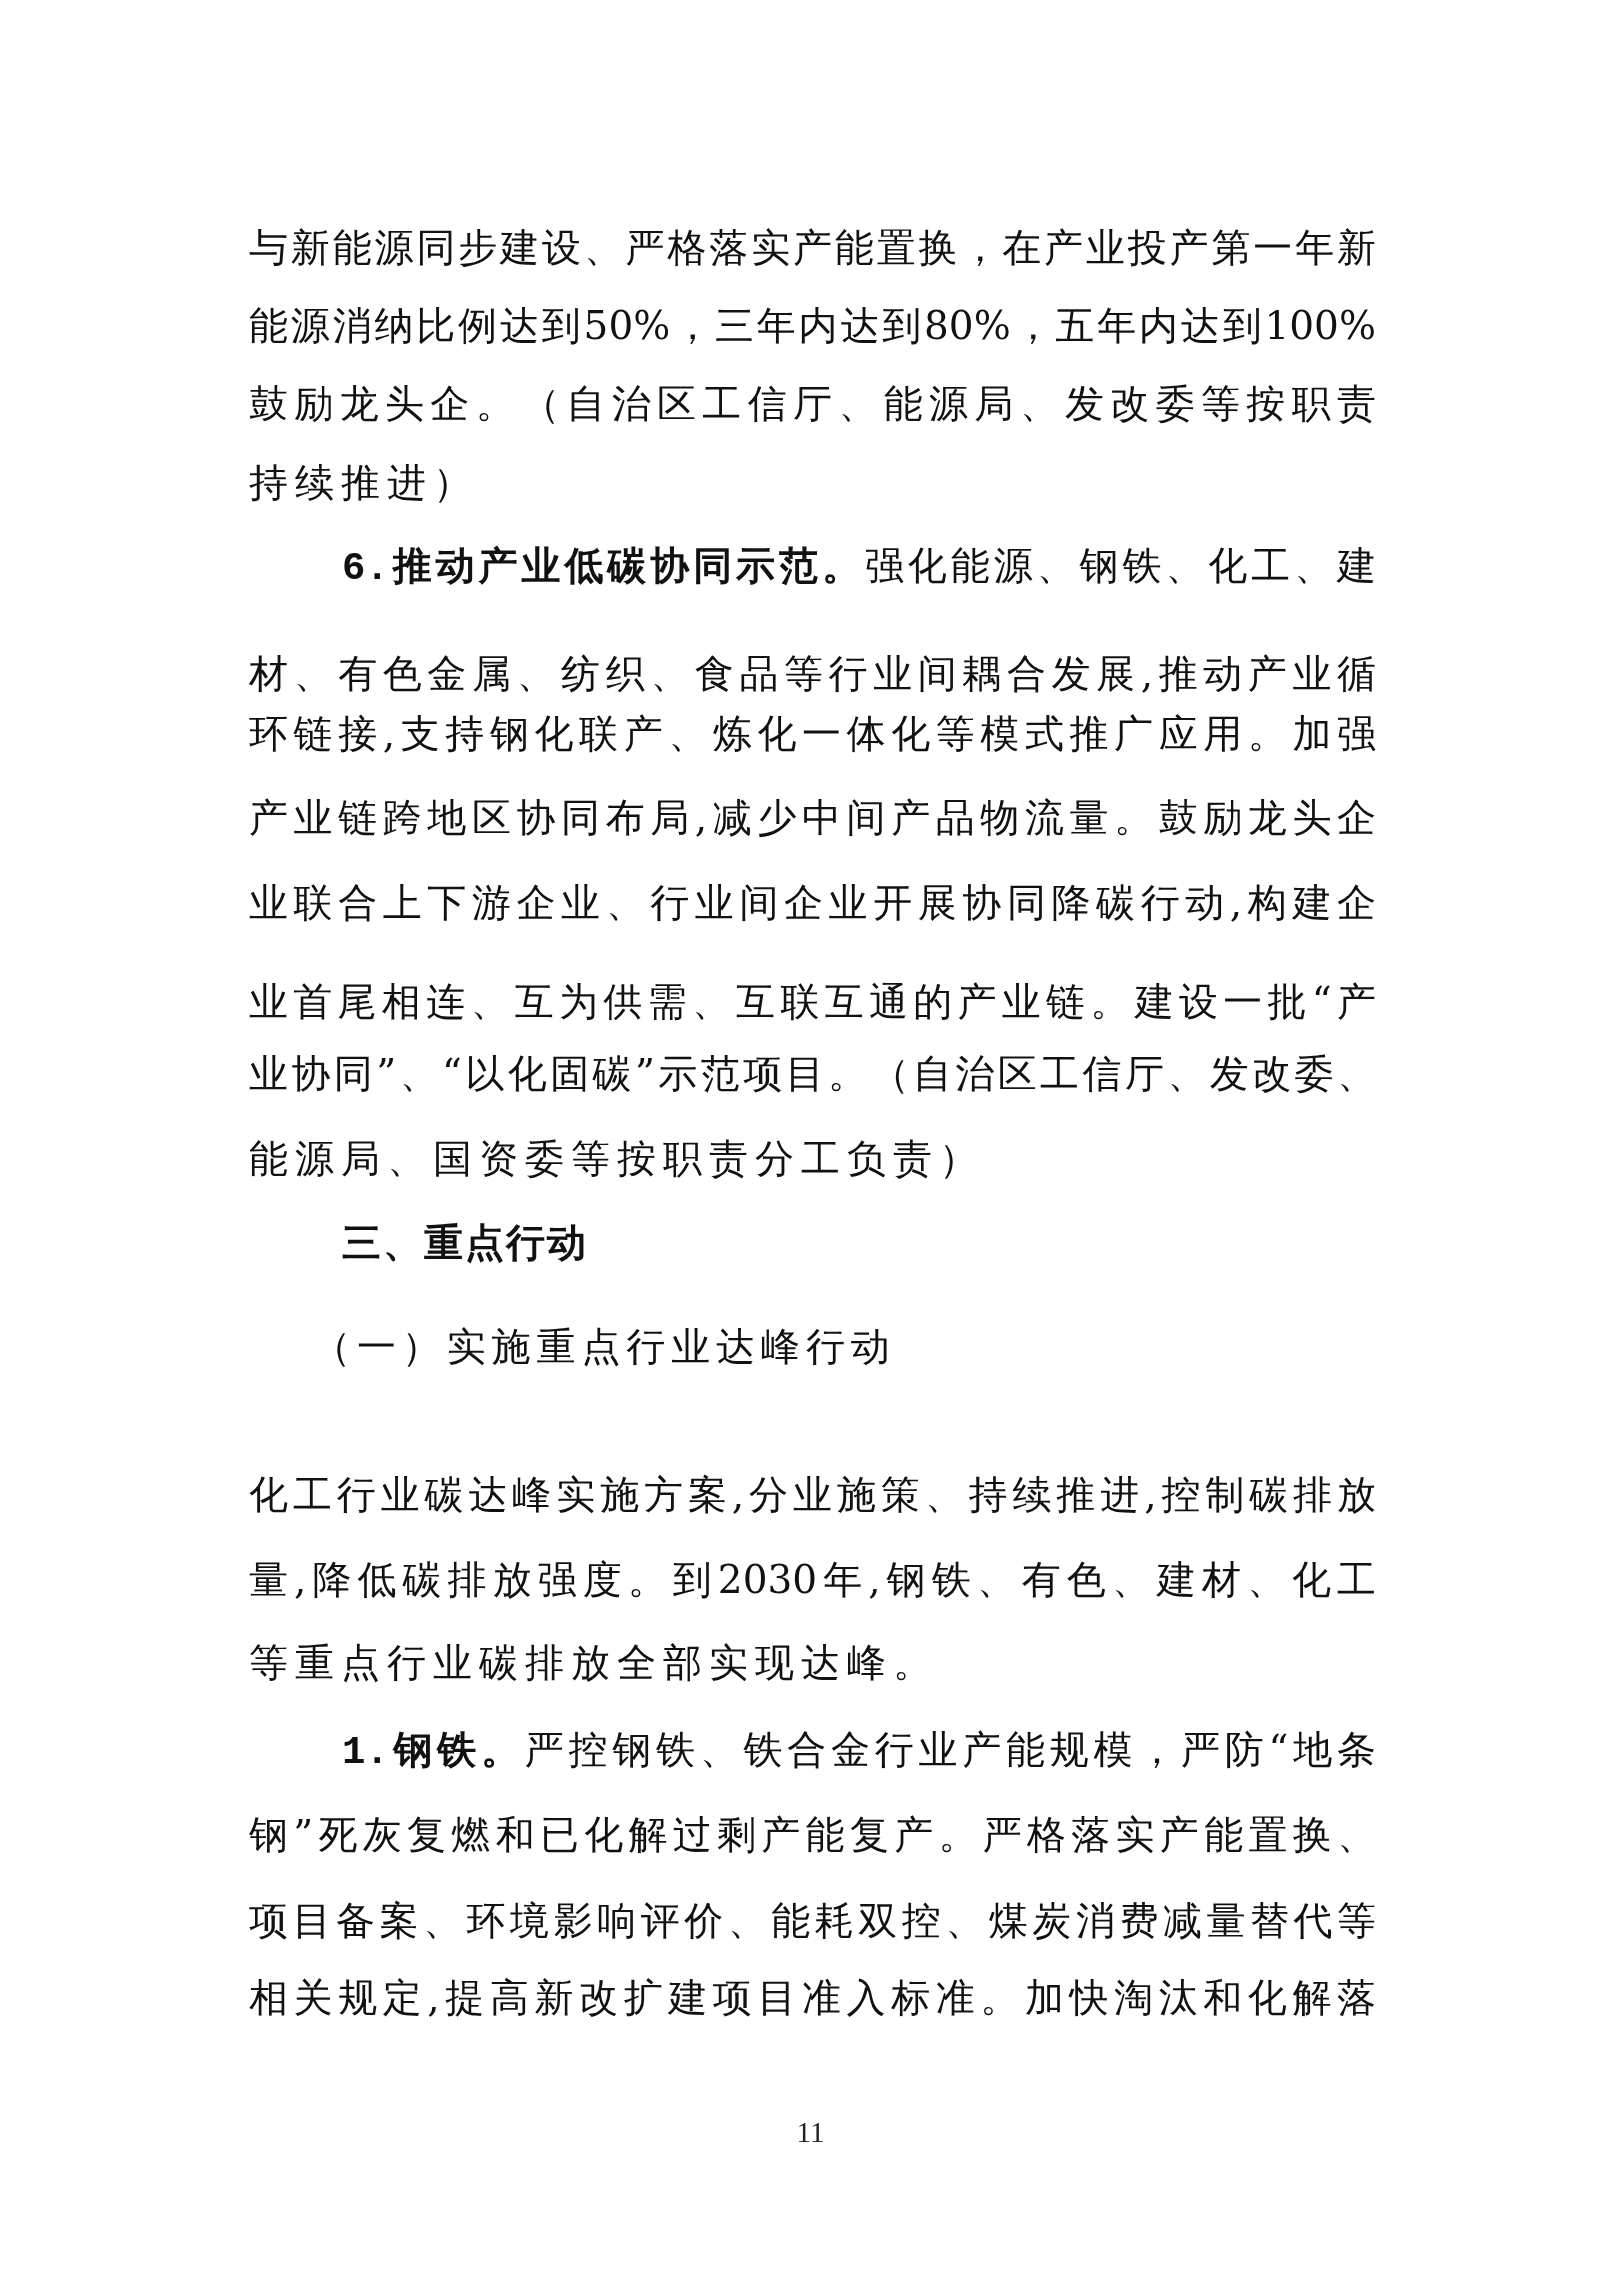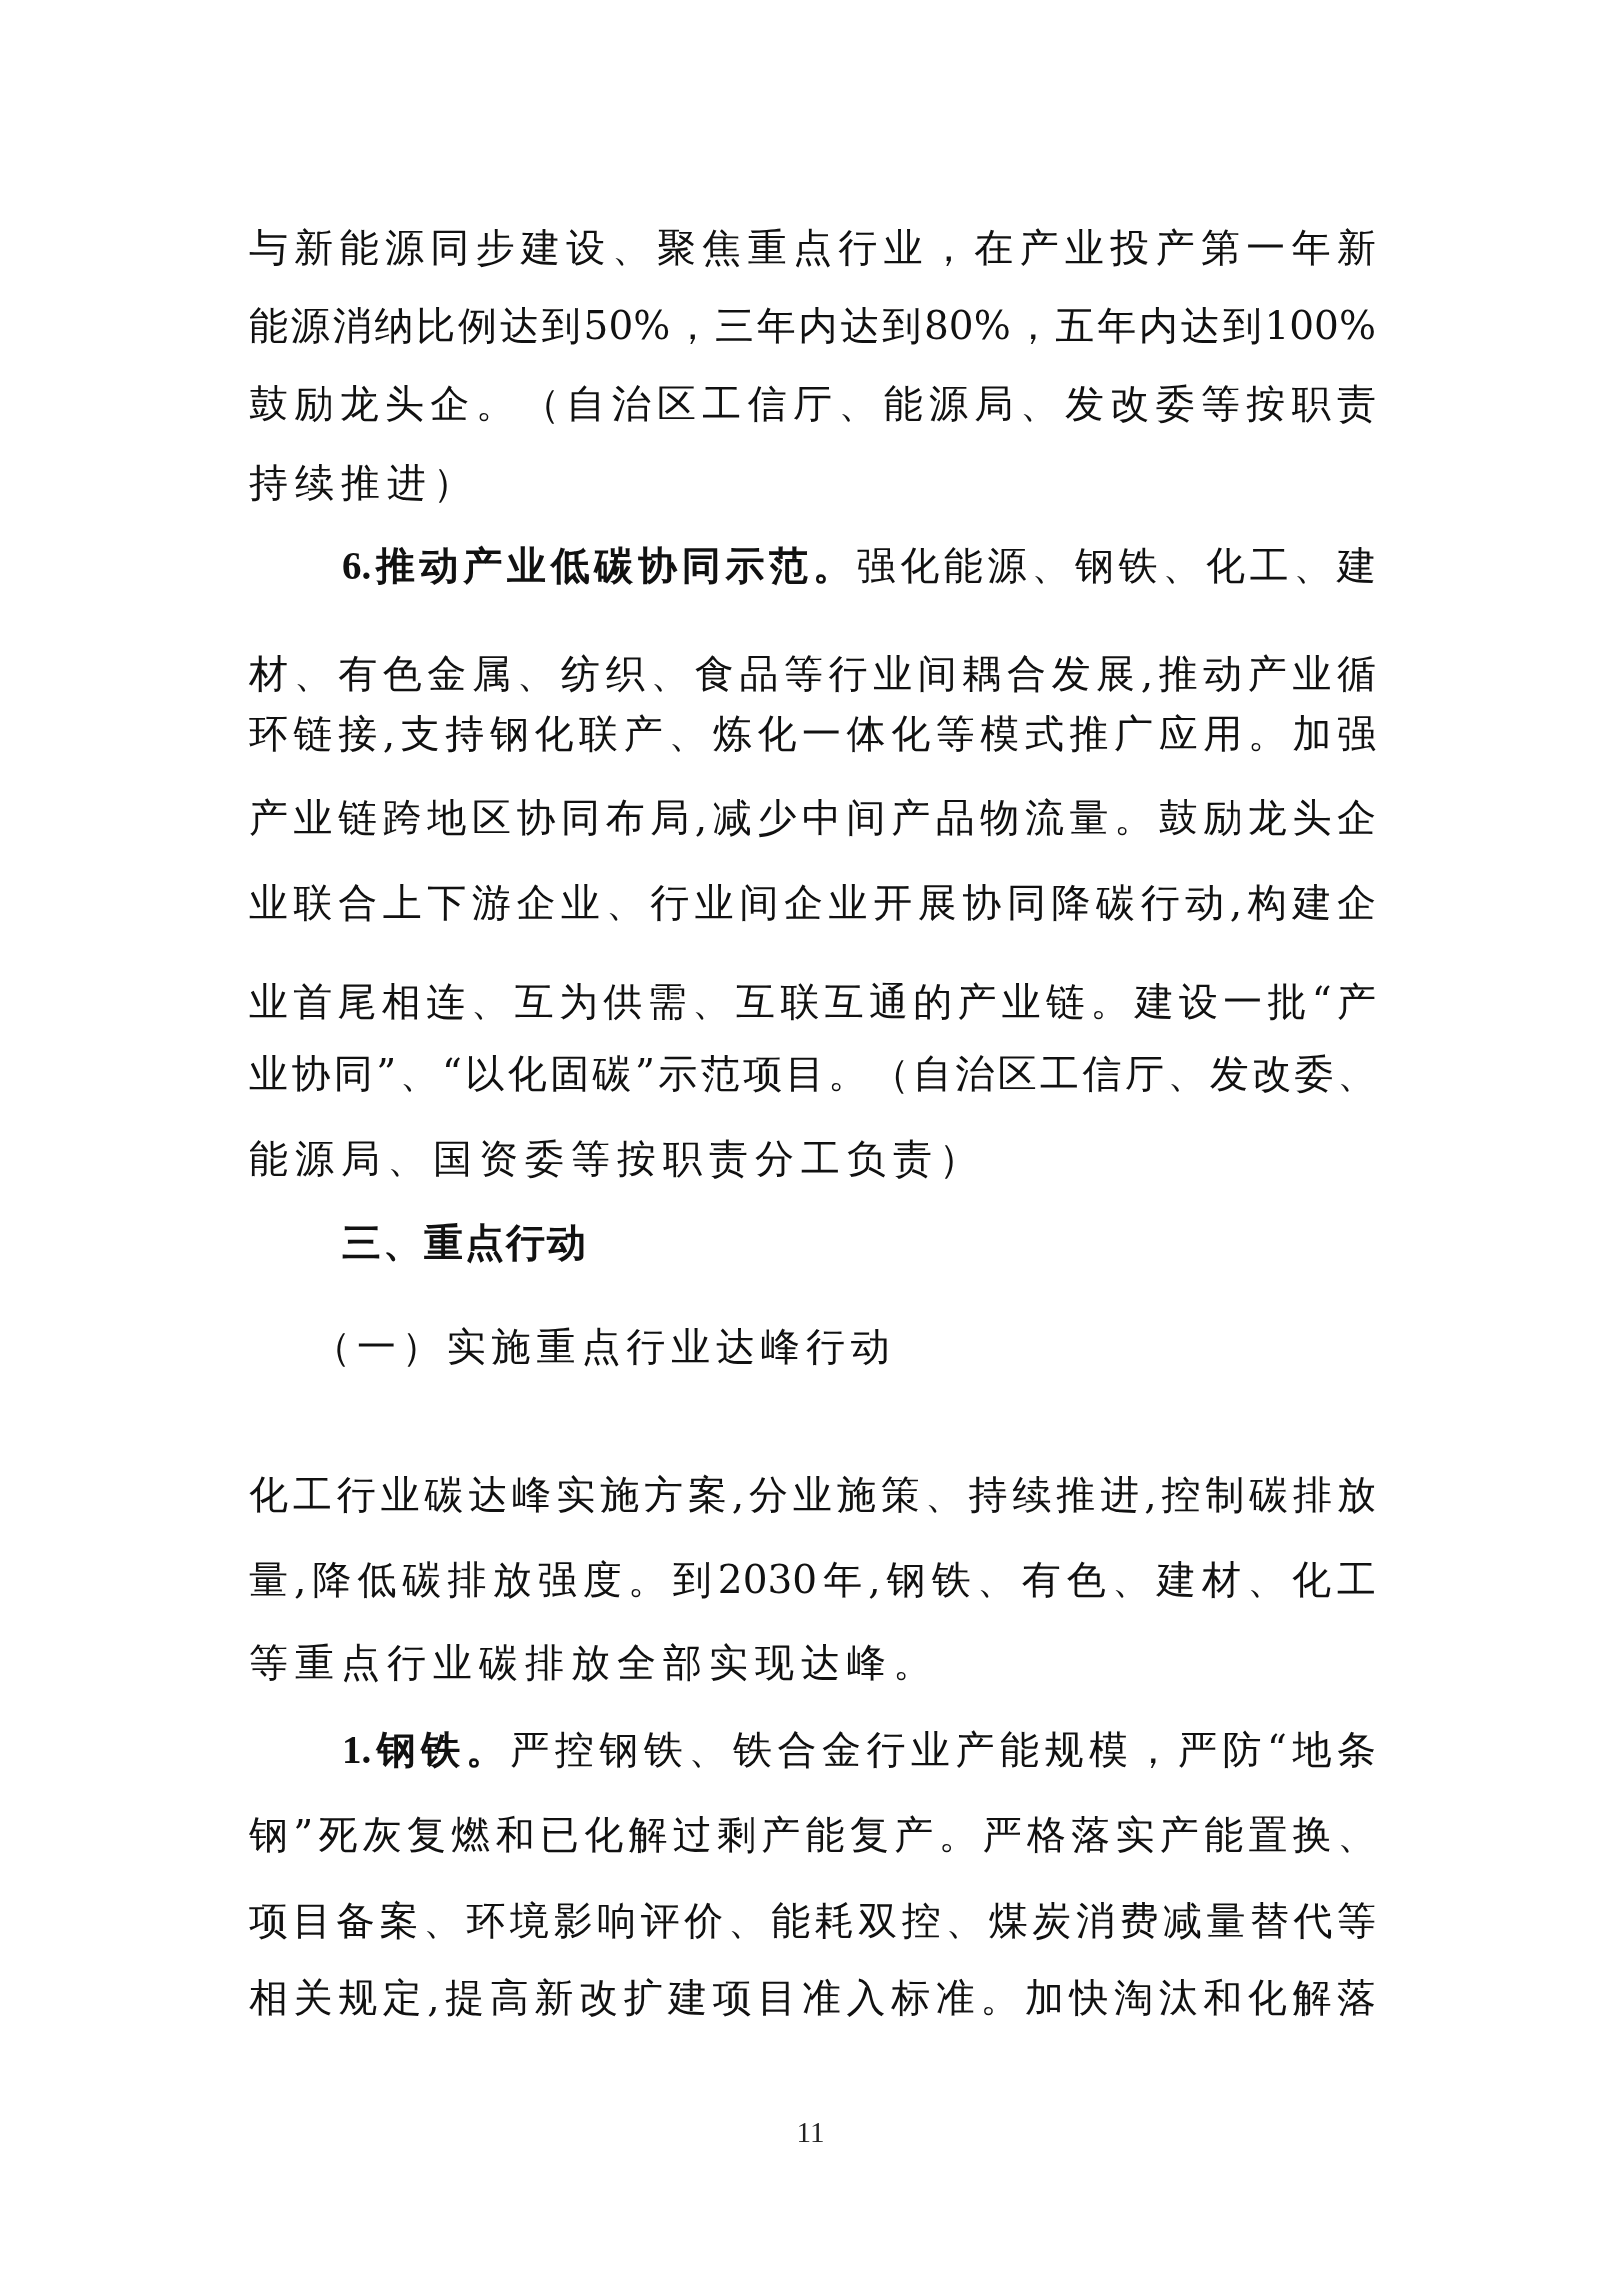--- a/index.html
+++ b/index.html
@@ -13,34 +13,34 @@
     line-height: 59px;
     font-family: "DejaVu Serif", "Liberation Serif", serif;
     font-size: 39px;
     letter-spacing: 7px;
     color: #111111;
     white-space: nowrap;
     overflow: visible;
   }
   .line.justify { text-align: justify; text-align-last: justify; letter-spacing: 0; }
   .indent { left: 342px; width: 1034px; }
-  .bold { font-weight: bold; font-family: Liberation Serif, serif; }
+  .bold { font-weight: bold; font-family: Liberation Mono, monospace; }
   .h1 { font-family: "DejaVu Sans", "Liberation Sans", sans-serif; font-weight: bold; letter-spacing: 2px; }
   .h2 { letter-spacing: 5.9px; }
   .pagenum {
     position: absolute; left: 0; width: 1621px; top: 2115px; height: 35px; line-height: 35px;
     text-align: center; font-family: "Liberation Serif", serif; font-size: 29px; color: #222;
   }
 </style>
 </head>
 <body>
 
 <div class="page">
 
-  <div class="line justify" style="top:218px">与新能源同步建设、聚焦重点行业，在产业投产第一年新</div>
+  <div class="line justify" style="top:218px">与新能源同步建设、严格落实产能置换，在产业投产第一年新</div>
   <div class="line justify" style="top:296px">能源消纳比例达到50%，三年内达到80%，五年内达到100%</div>
   <div class="line justify" style="top:374px">鼓励龙头企。（自治区工信厅、能源局、发改委等按职责</div>
   <div class="line" style="top:453px">持续推进）</div>
 
   <div class="line indent justify" style="top:536px"><span class="bold">6.推动产业低碳协同示范。</span><span>强化能源、钢铁、化工、建</span></div>
   <div class="line justify" style="top:644px">材、有色金属、纺织、食品等行业间耦合发展,推动产业循</div>
   <div class="line justify" style="top:704px">环链接,支持钢化联产、炼化一体化等模式推广应用。加强</div>
   <div class="line justify" style="top:788px">产业链跨地区协同布局,减少中间产品物流量。鼓励龙头企</div>
   <div class="line justify" style="top:873px">业联合上下游企业、行业间企业开展协同降碳行动,构建企</div>
   <div class="line justify" style="top:972px">业首尾相连、互为供需、互联互通的产业链。建设一批“产</div>

